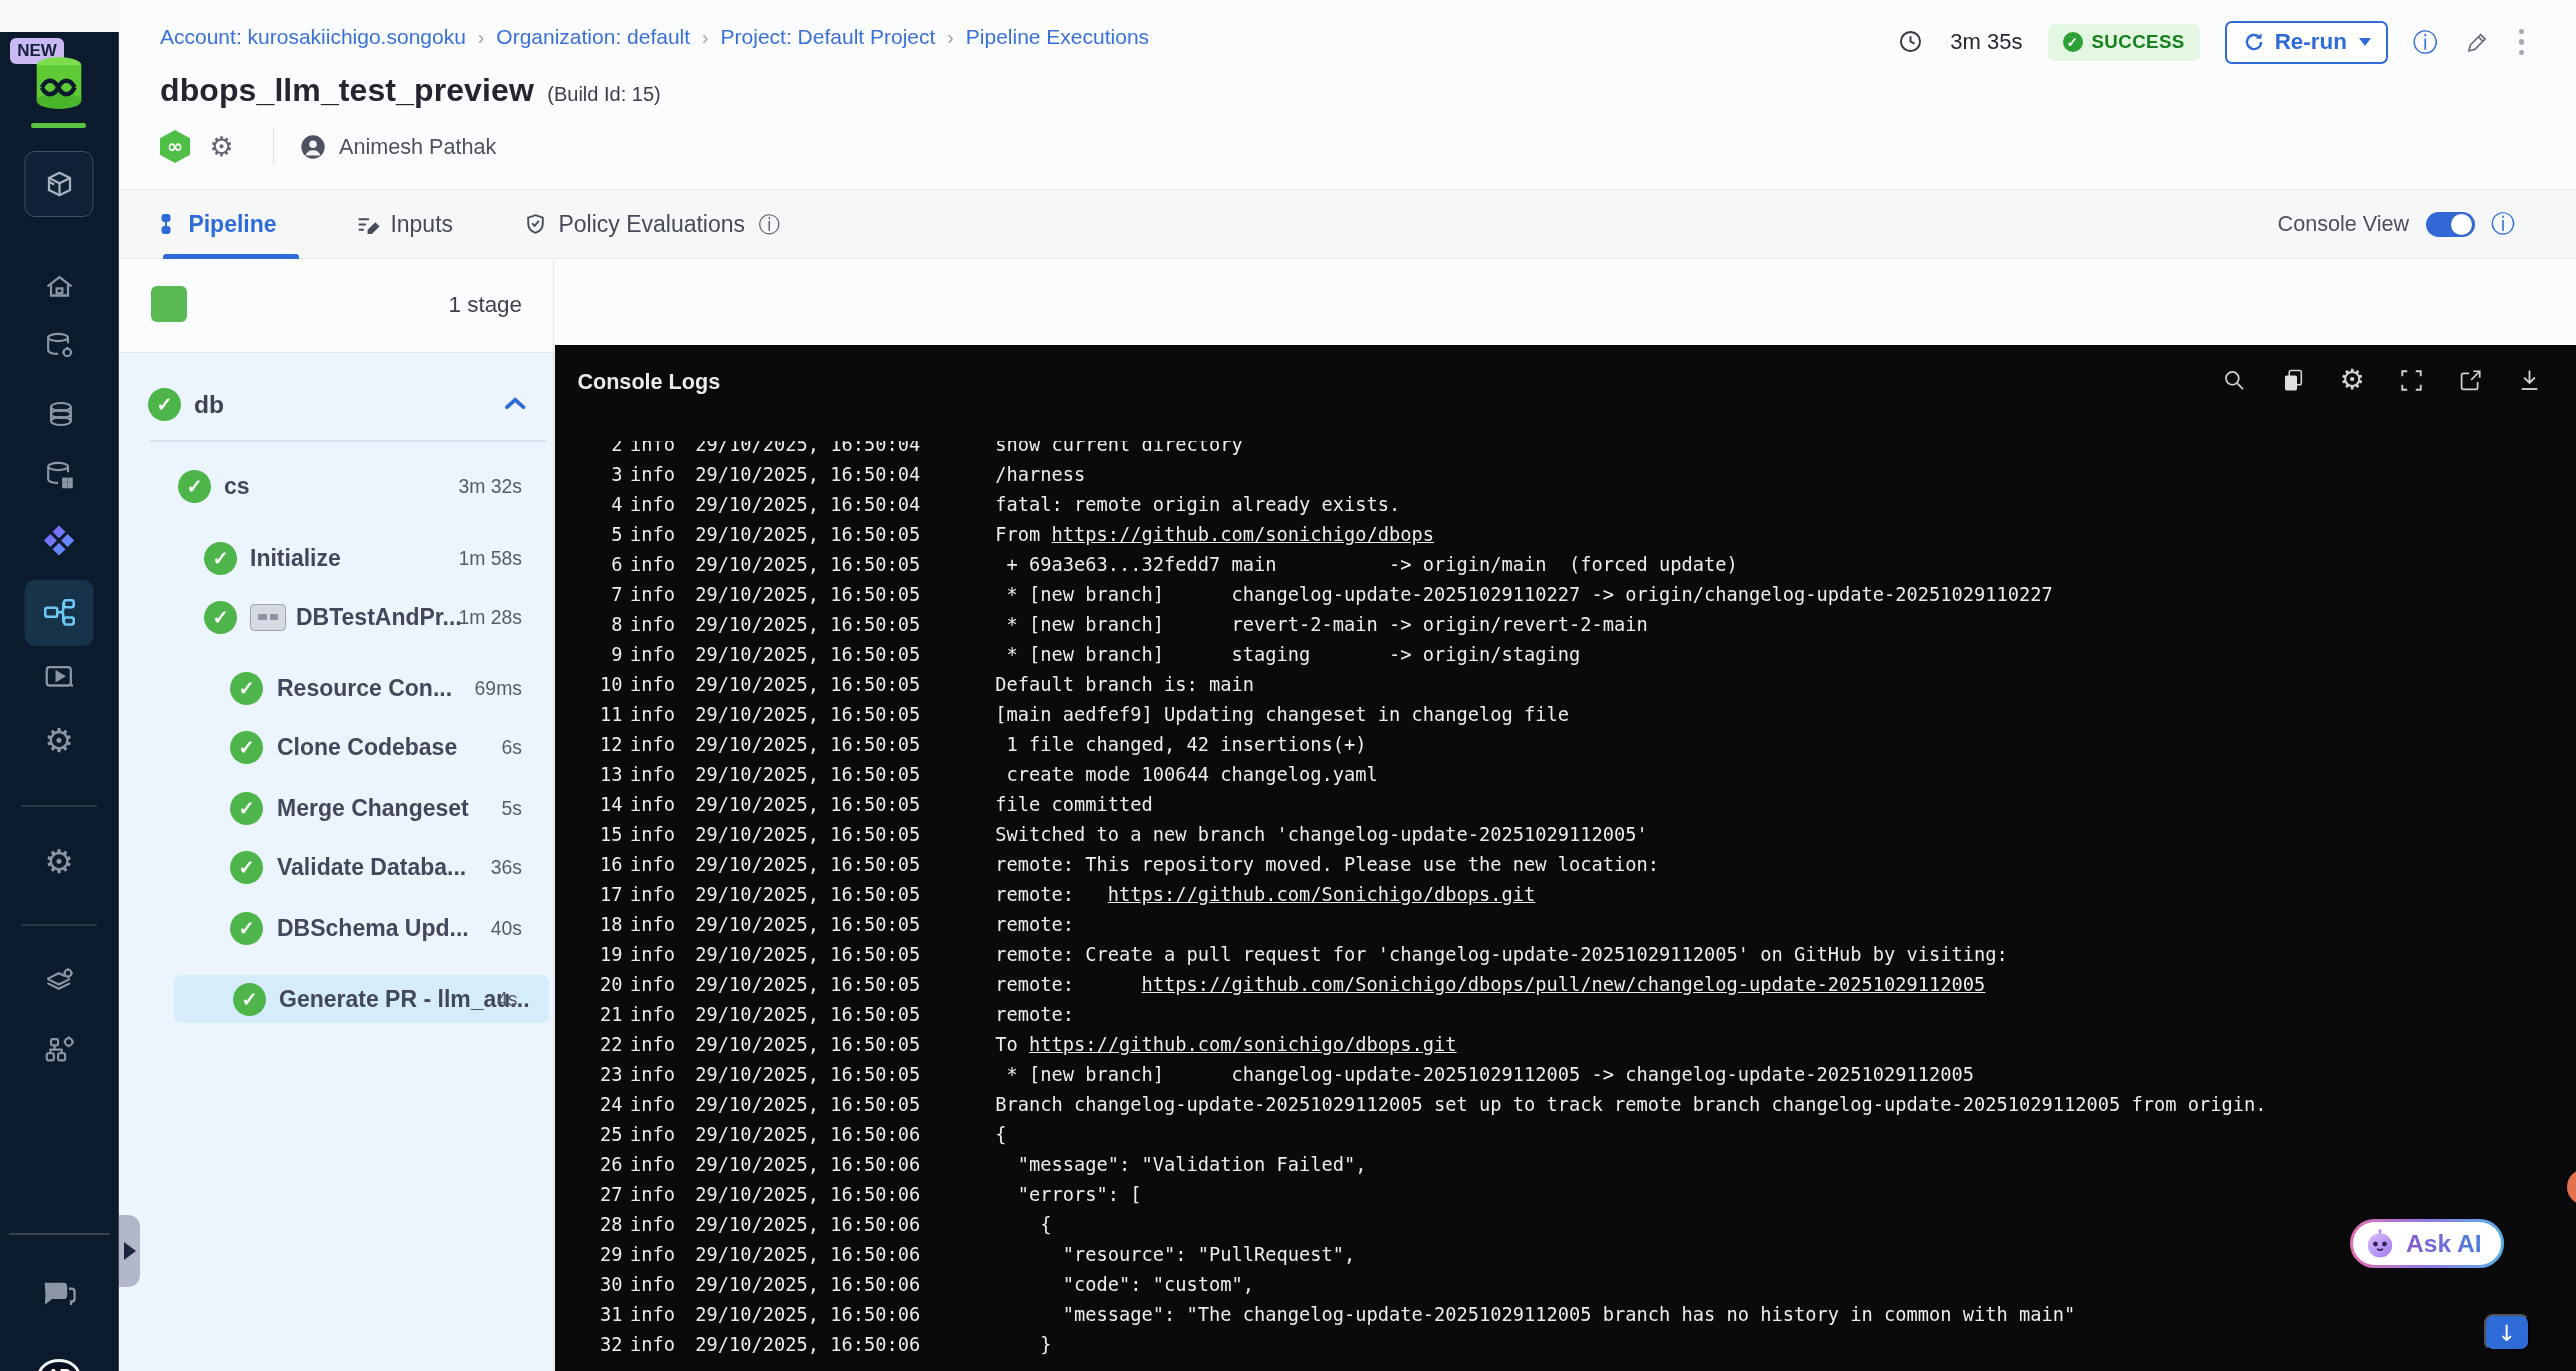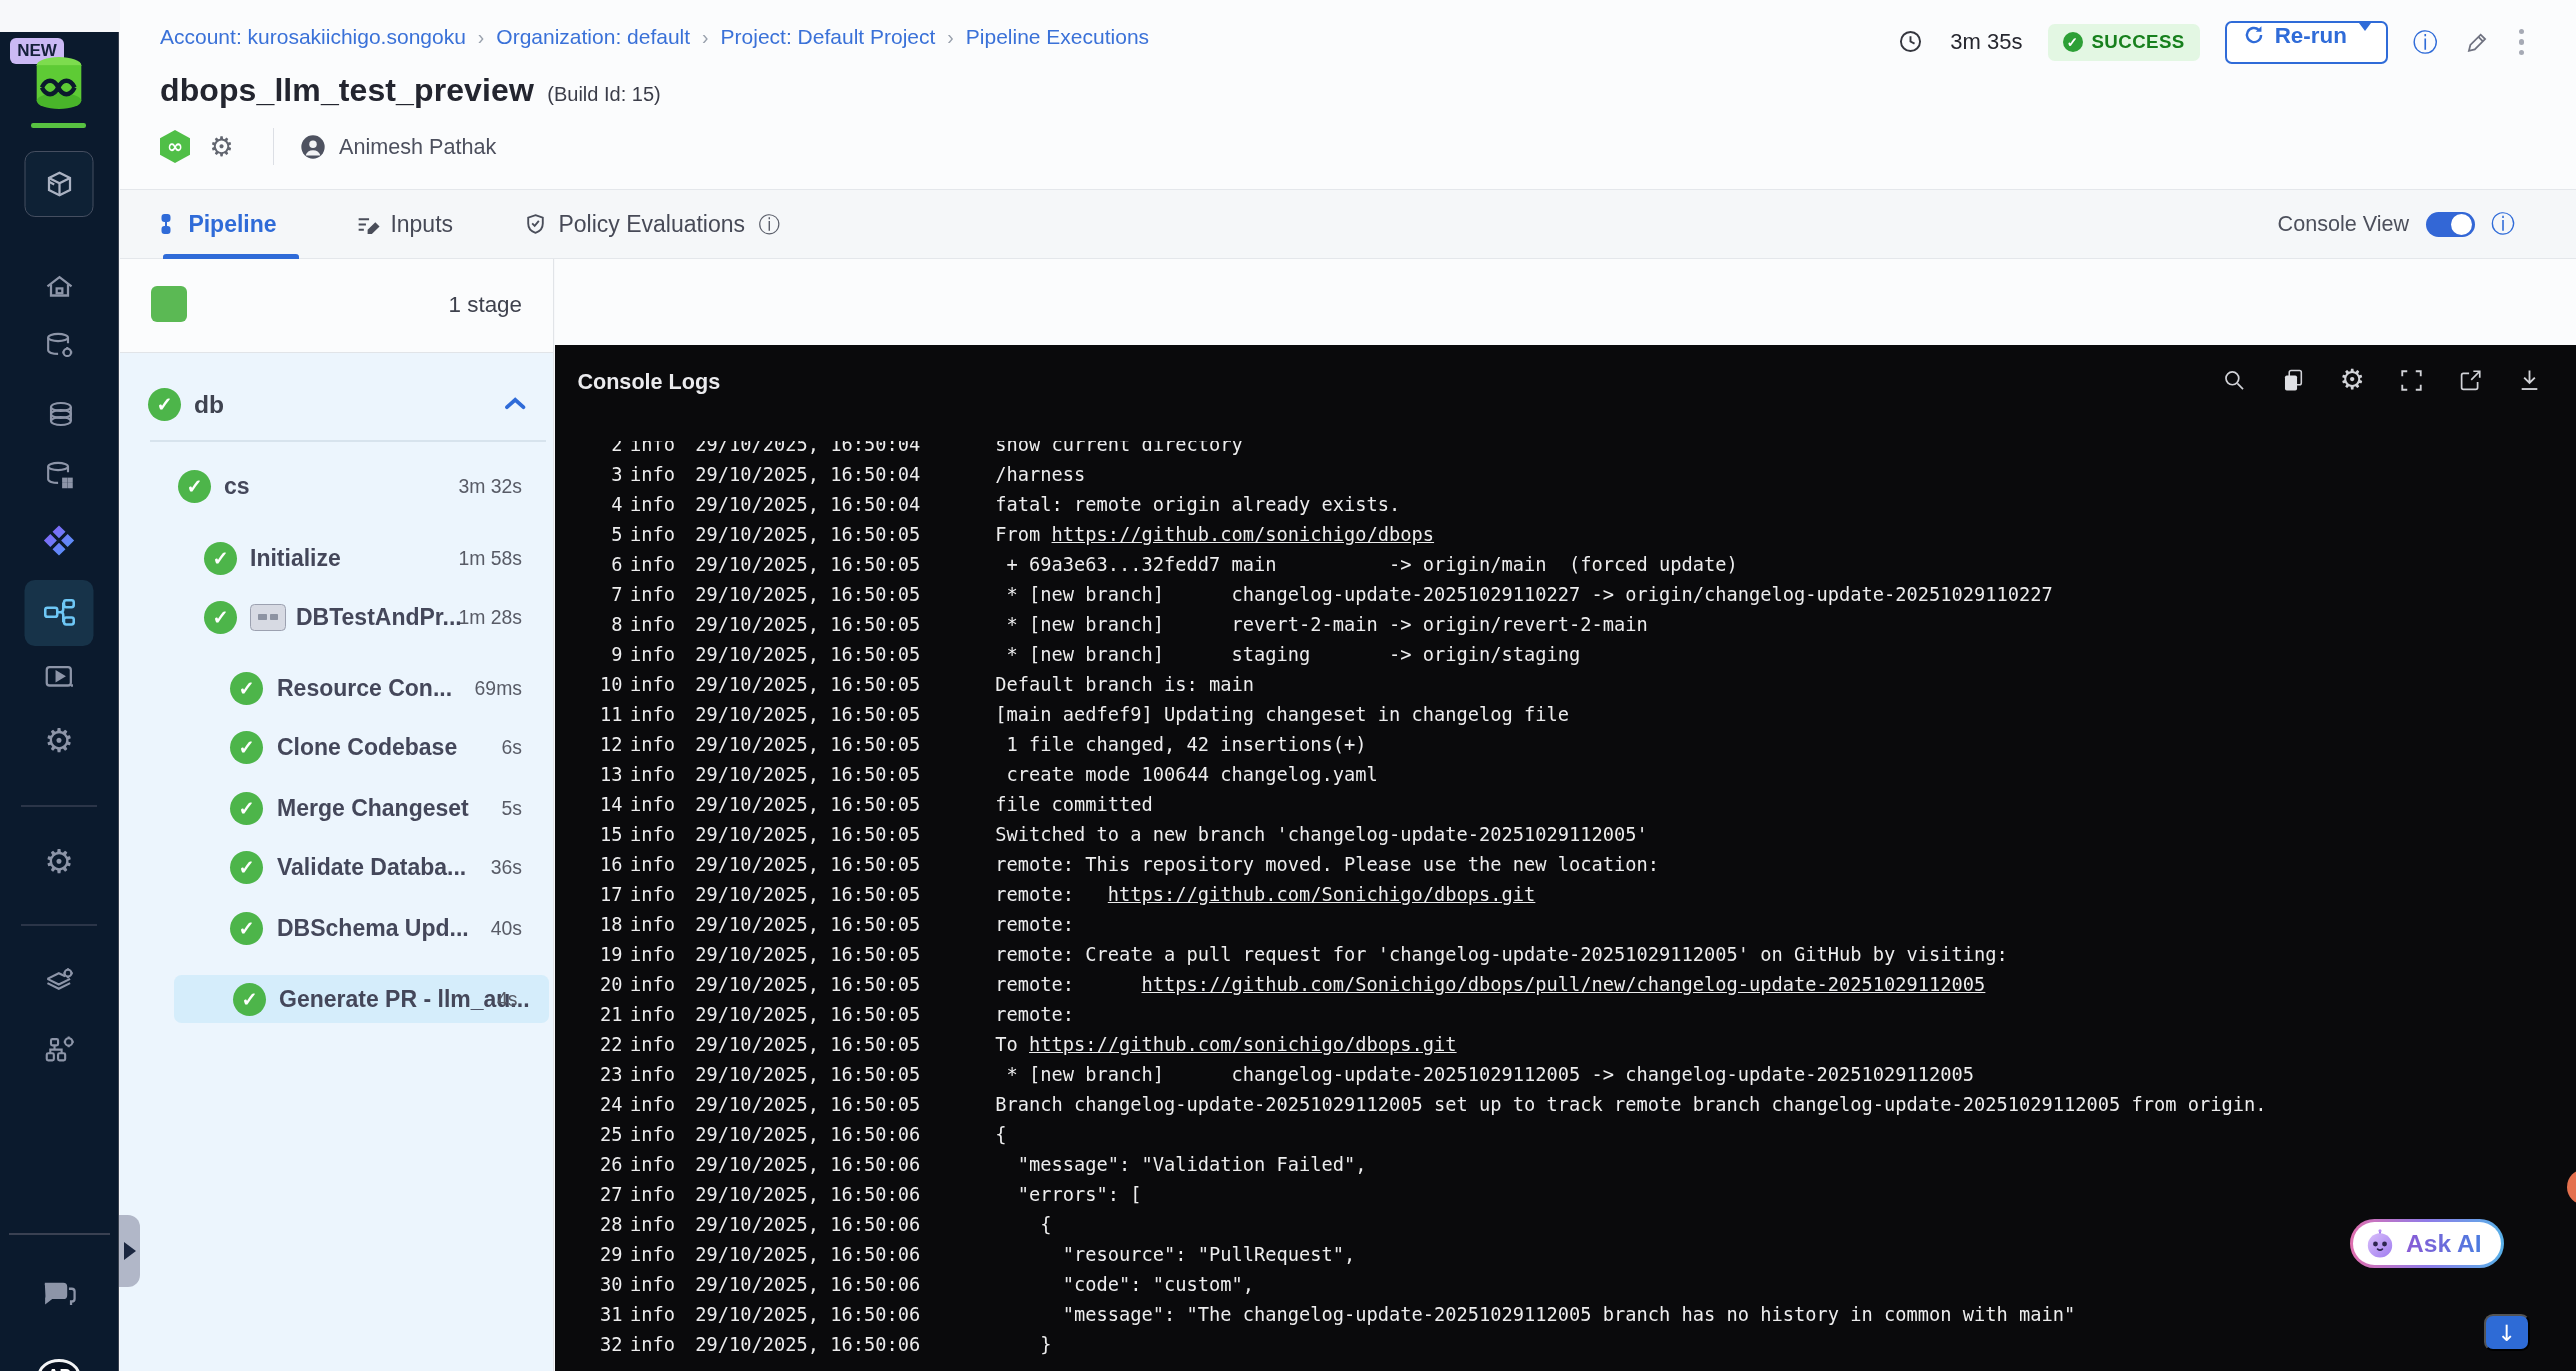--- a/index.html
+++ b/index.html
@@ -47,21 +47,21 @@
   .author-name { font-size:21.6px; color:#4d505e; margin-left:12px; }
 
   .top-actions { position:absolute; right:49px; top:18px; height:48px; display:flex;
     align-items:center; gap:25px; }
   .duration-chip { display:flex; align-items:flex-start; gap:27px; font-size:22px; color:#26272f; }
   .status-badge { display:flex; align-items:center; gap:9px; background:#e3f7e3;
     border-radius:6.7px; padding:7.5px 15px; color:#17801d; font-size:18.7px; font-weight:bold;
     letter-spacing:0.4px; }
   .status-check { width:20px; height:20px; border-radius:50%; background:#2da036; color:#fff;
     font-size:13.4px; display:flex; align-items:center; justify-content:center; font-weight:bold; }
-  .rerun-btn { display:flex; align-items:flex-start; gap:9px; border:2.2px solid #2f6bd8;
+  .rerun-btn { display:flex; align-items:center; gap:9px; border:2.2px solid #2f6bd8;
     border-radius:6.7px; height:43px; padding:0 15px; color:#2f6bd8; font-size:22.4px;
     font-weight:bold; background:#fff; cursor:pointer; }
   .caret-down { width:0; height:0; border-left:6.7px solid transparent; border-right:6.7px solid transparent;
     border-top:8.2px solid #2f6bd8; margin-left:3px; }
   .info-glyph { color:#2f6bd8; font-size:25px; font-family:"DejaVu Sans",sans-serif; }
   .dots-menu { display:flex; flex-direction:column; gap:5.2px; padding:3px; }
   .dots-menu i { width:5.2px; height:5.2px; border-radius:50%; background:#a6aab5; }
 
   
   .tabbar { position:absolute; left:0; top:189px; right:0; height:70px; background:#f5f7f9;

